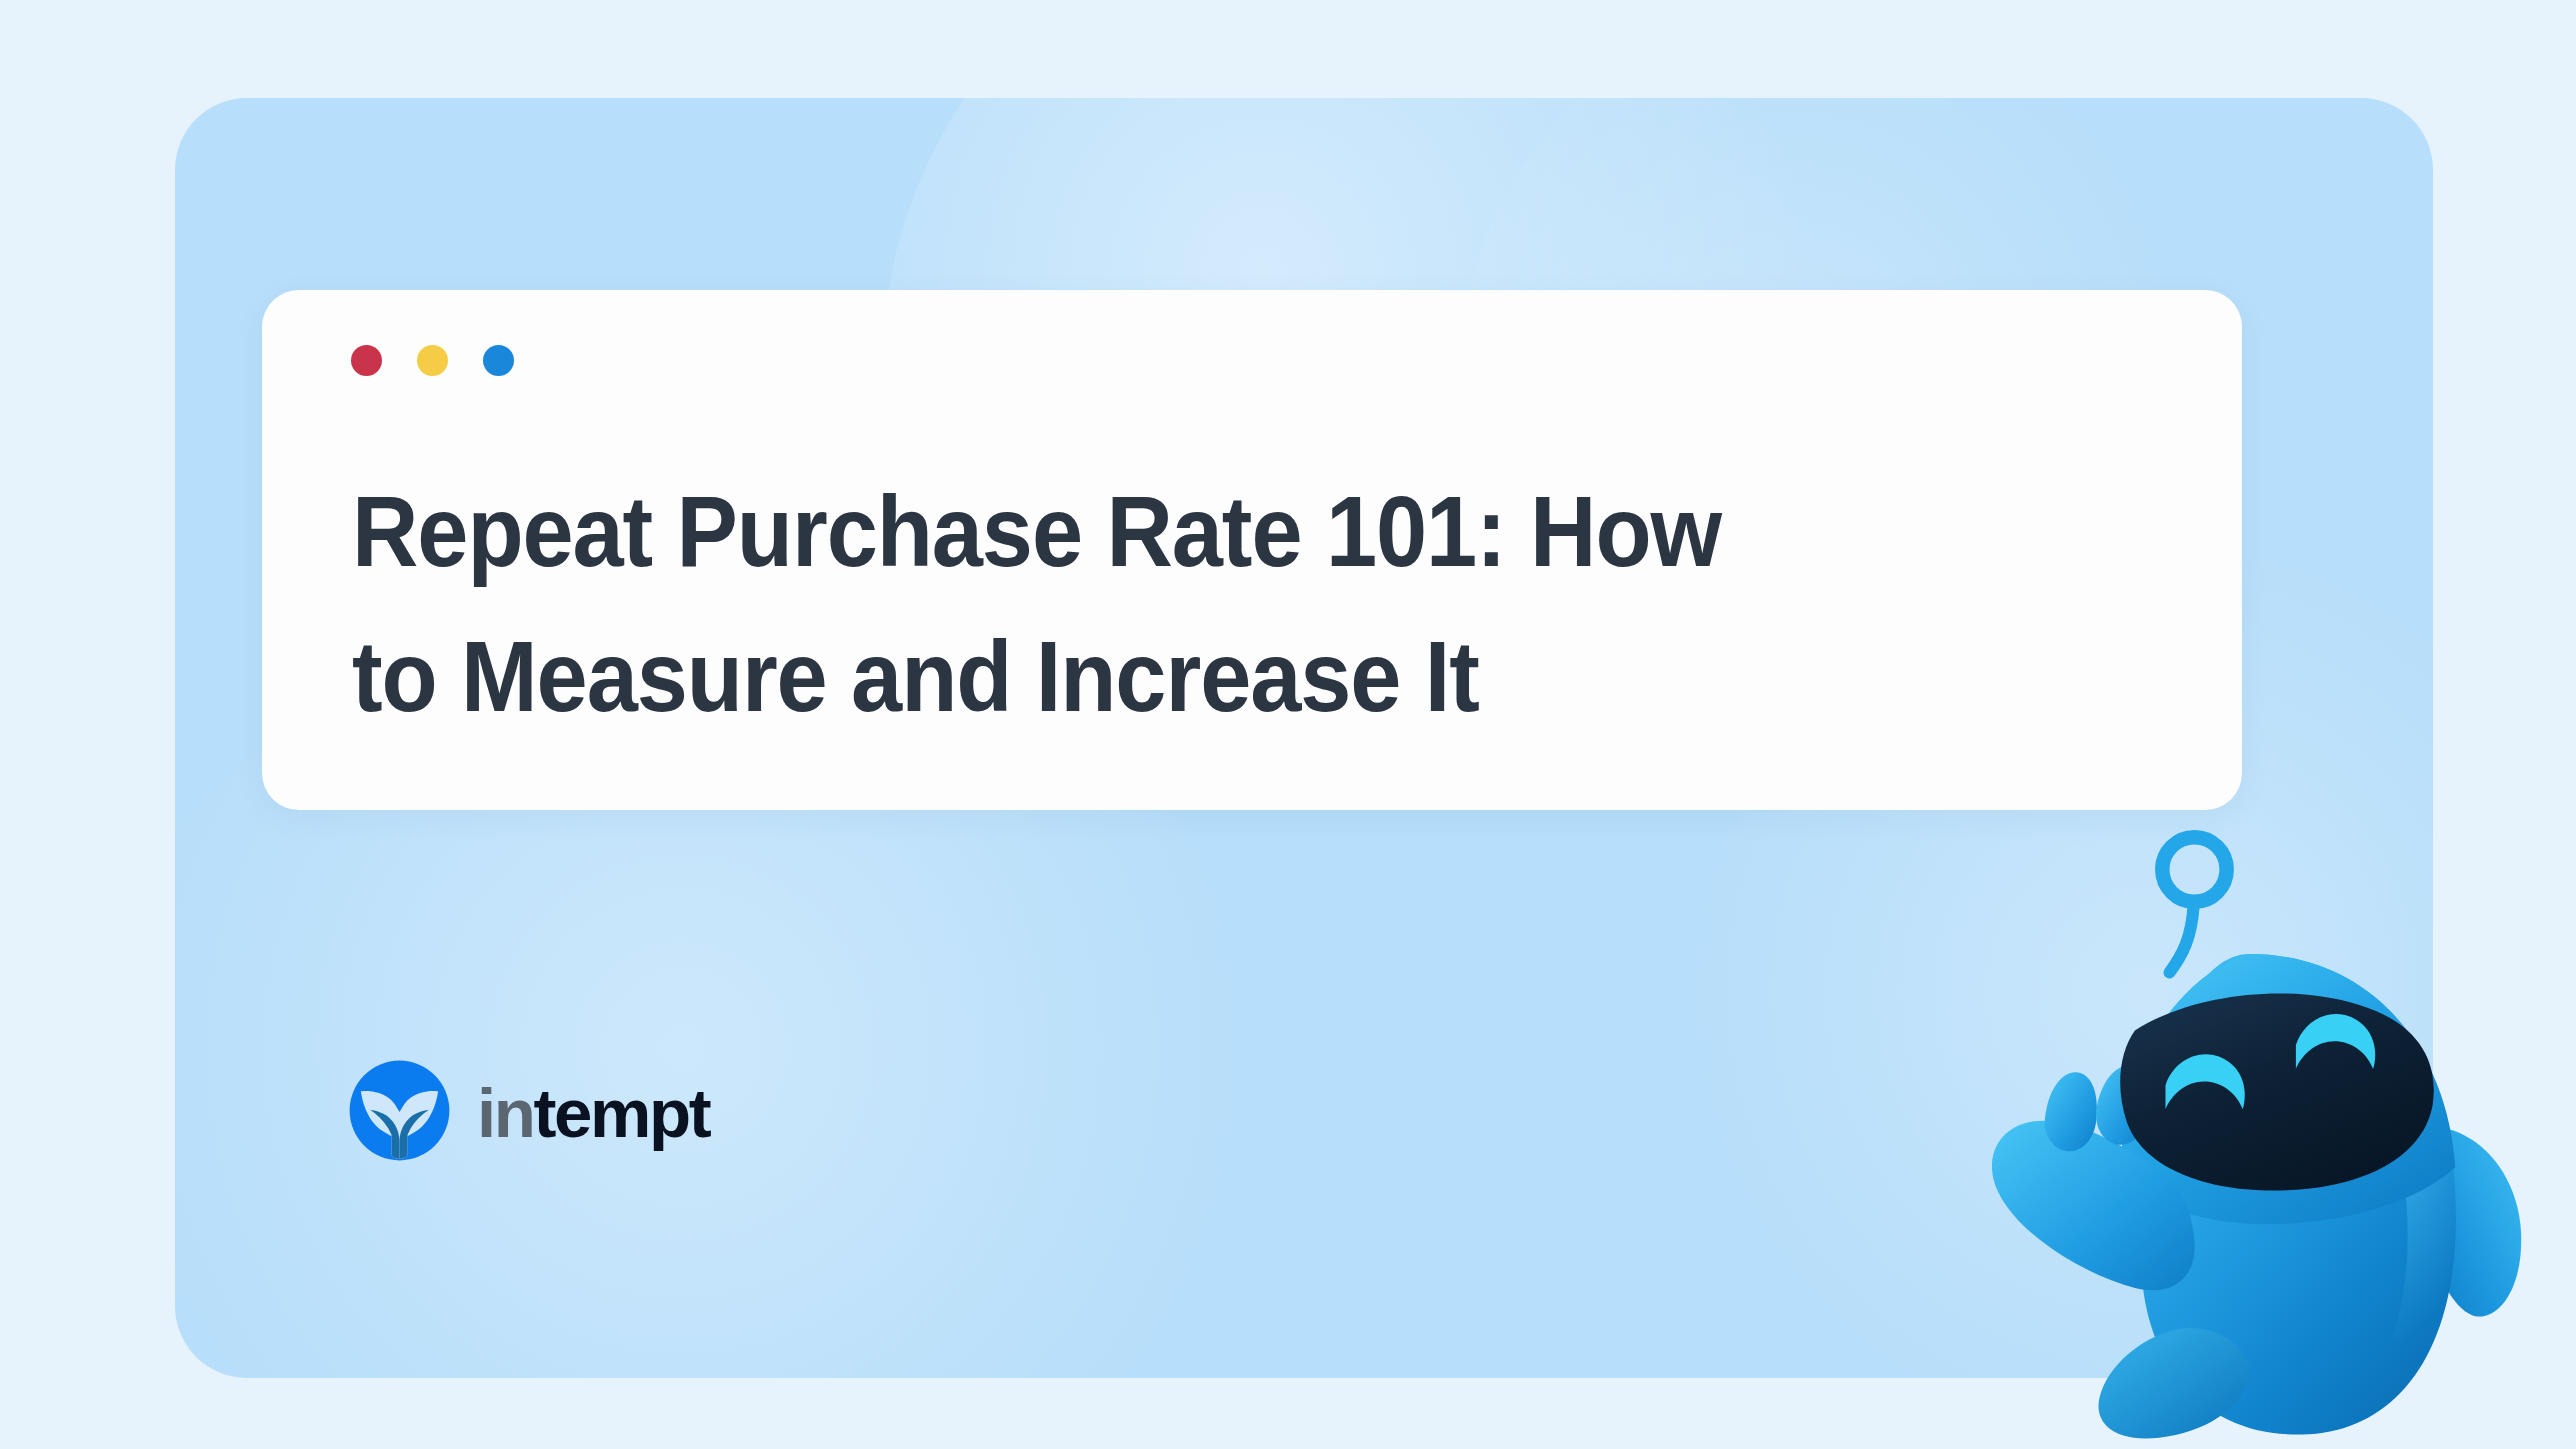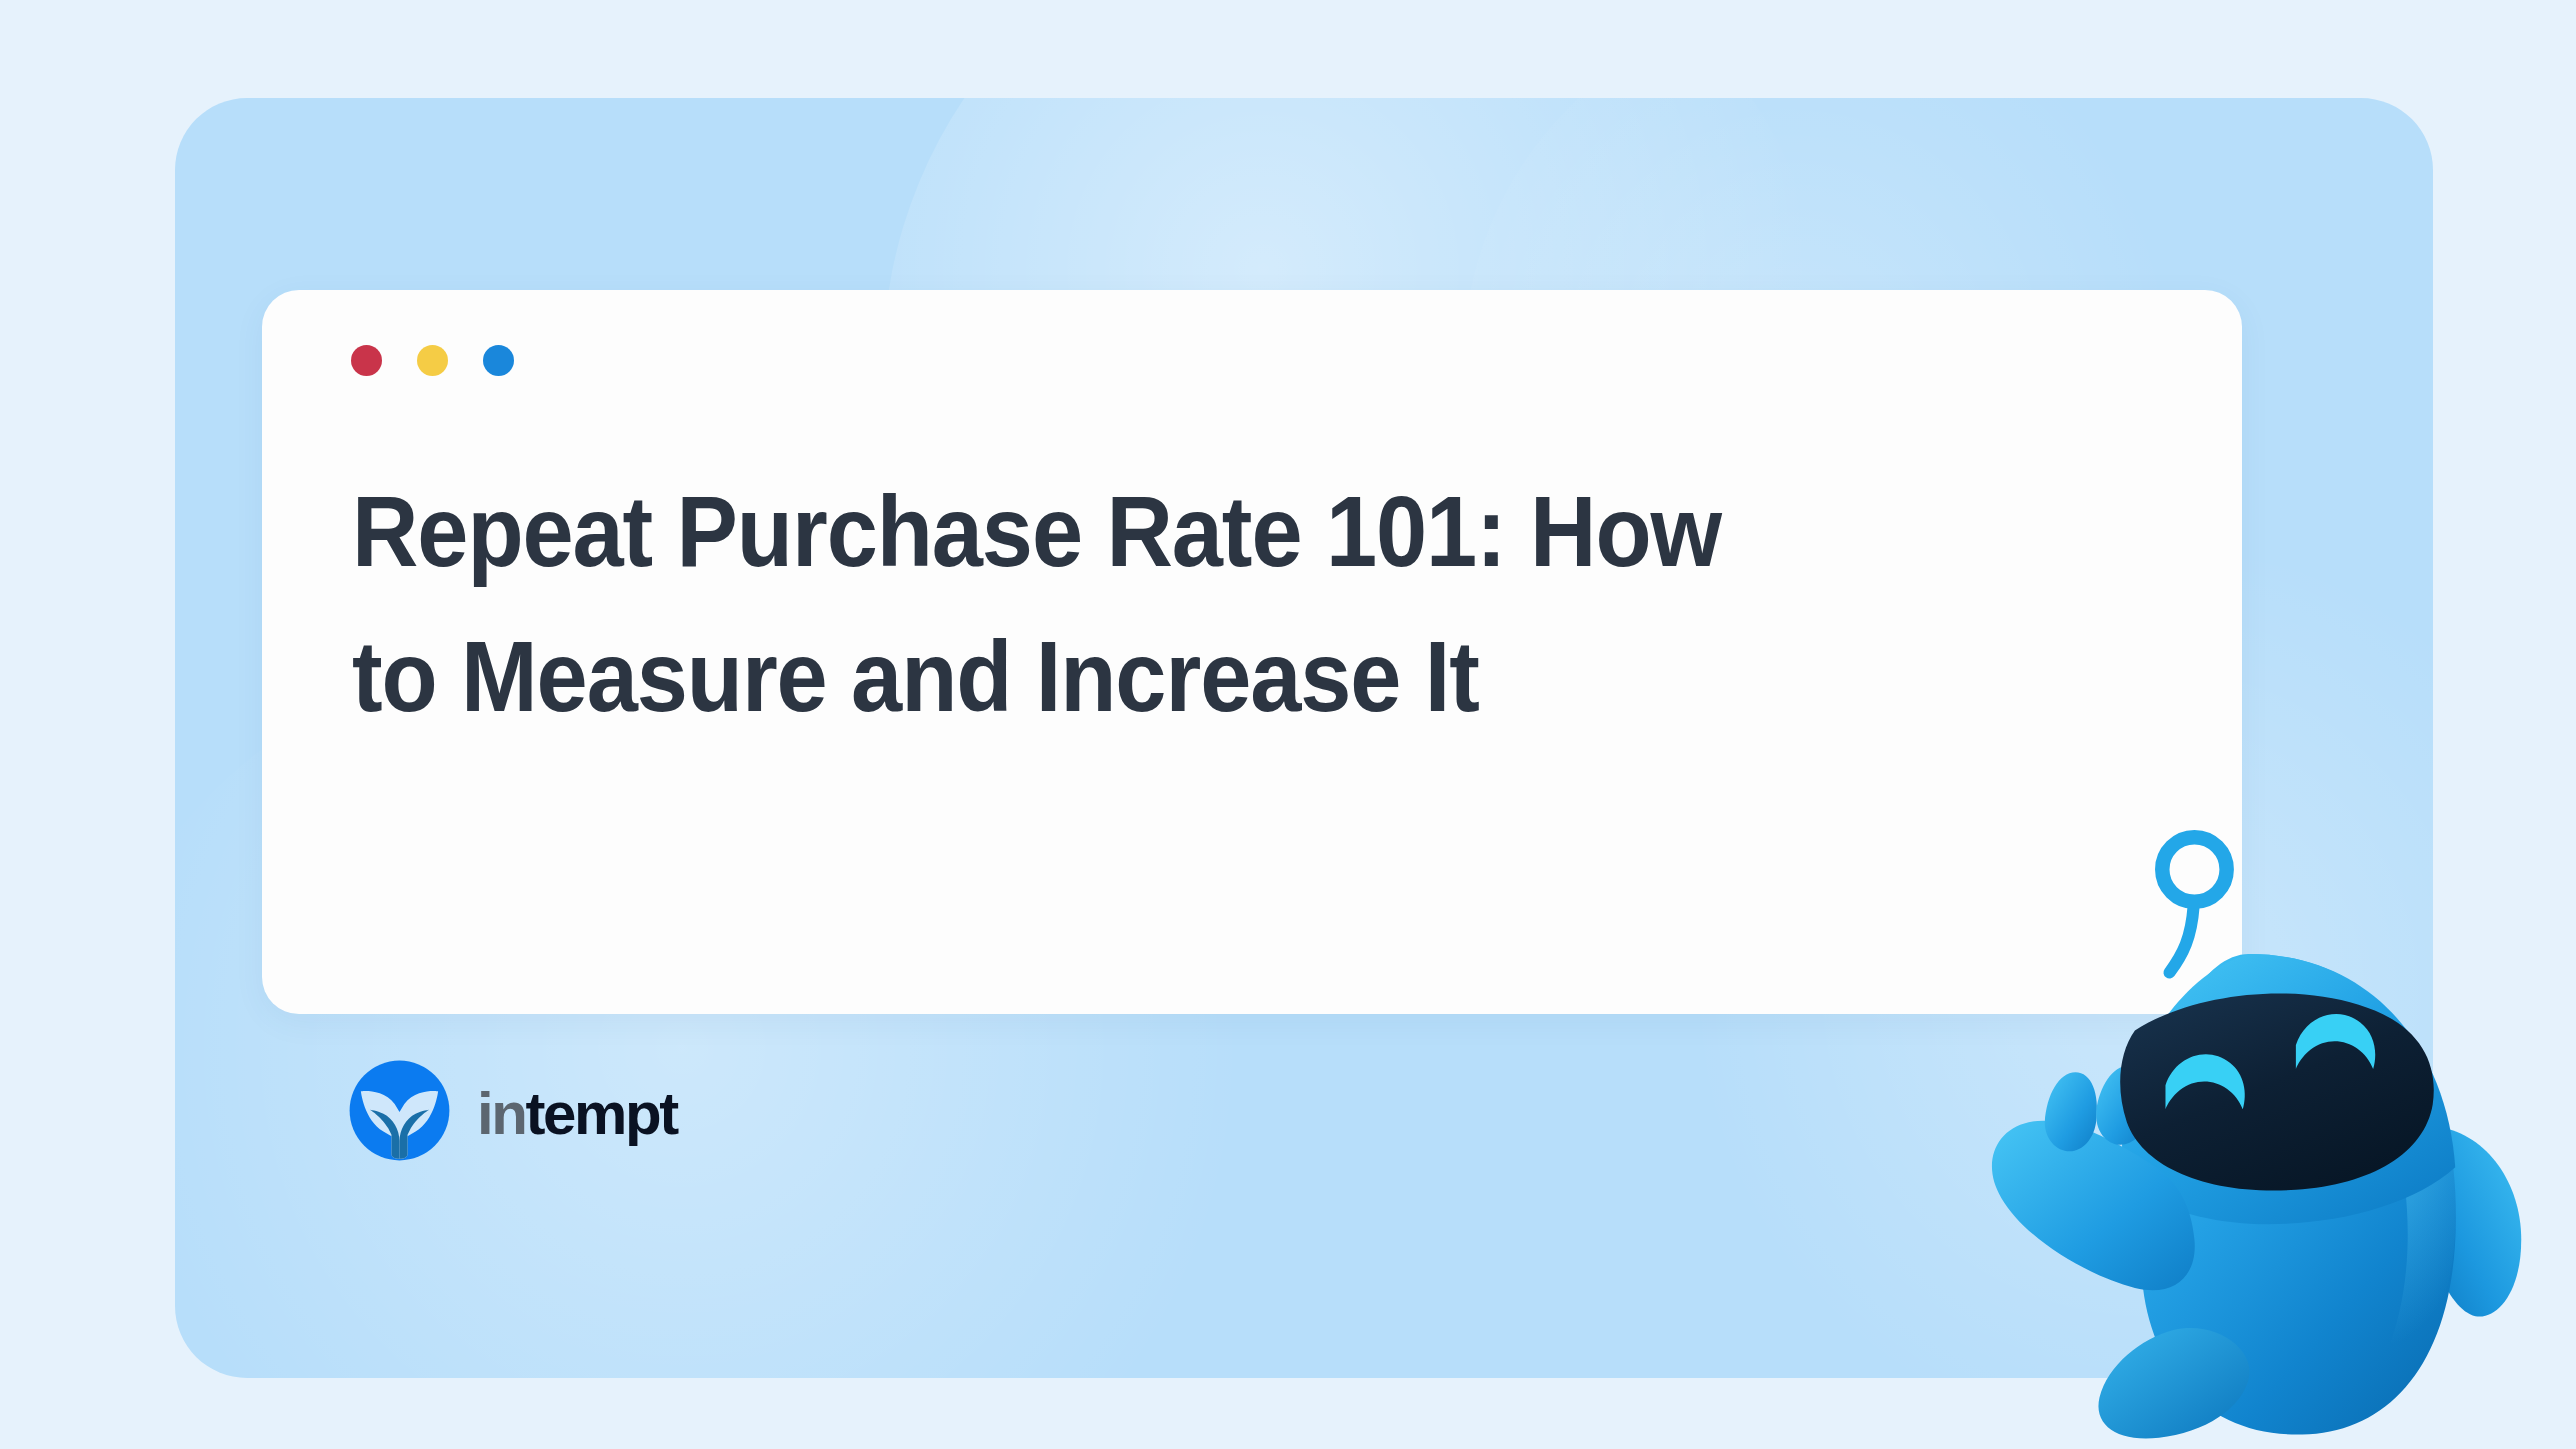--- a/index.html
+++ b/index.html
@@ -68,21 +68,21 @@
     border-radius: 50%;
     background: radial-gradient(circle at 45% 50%, rgba(255,255,255,0.22), rgba(255,255,255,0.0) 72%);
   }
 
   
   .card {
     position: absolute;
     left: 262px;
     top: 290px;
     width: 1980px;
-    height: 724px;
+    height: 520px;
     background: #fdfdfd;
     border-radius: 37px;
     box-shadow: 0 8px 32px rgba(30, 80, 140, 0.06);
   }
 
   .dots {
     position: absolute;
     left: 89px;
     top: 55px;
     display: flex;
@@ -121,21 +121,21 @@
     gap: 26px;
   }
   .logo-mark {
     width: 103px;
     height: 103px;
     display: block;
   }
   .logo-word {
     font-family: "Liberation Sans", sans-serif;
     font-weight: bold;
-    font-size: 60px;
+    font-size: 69px;
     letter-spacing: -2.4px;
     line-height: 1;
     position: relative;
     top: 3.2px;
   }
   .logo-word .w-in { color: #5c6670; }
   .logo-word .w-tempt { color: #0a1222; }
 
   
   .robot {

